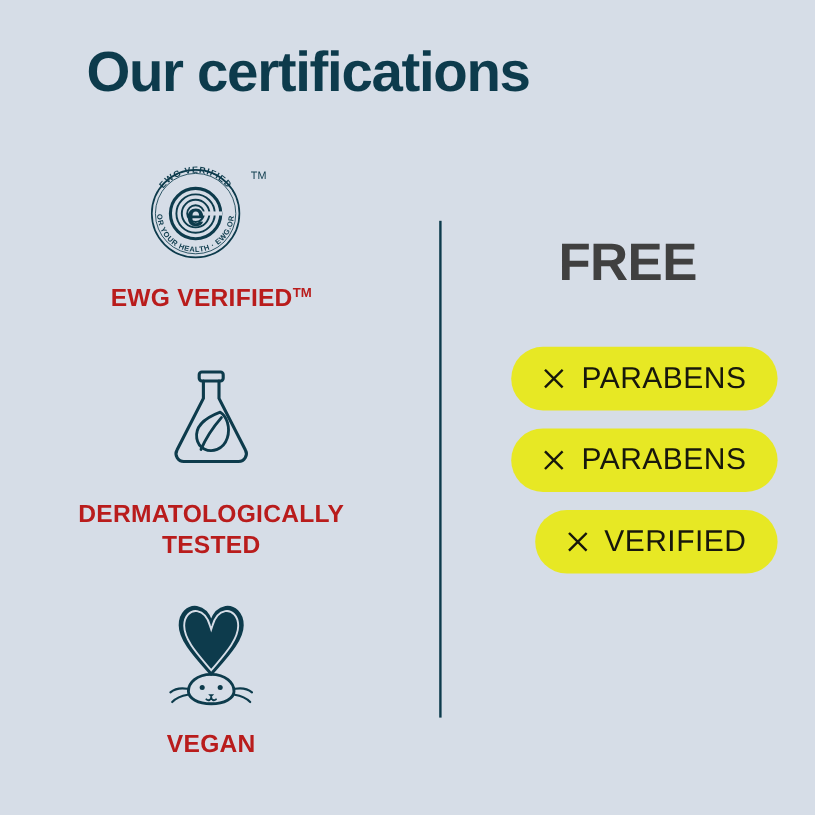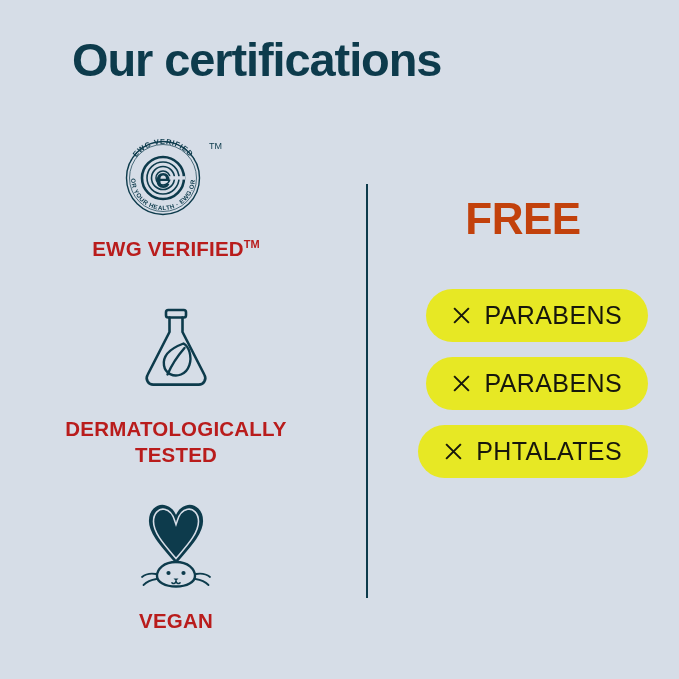--- a/index.html
+++ b/index.html
@@ -94,21 +94,21 @@
     top: 196px;
     width: 250px;
   }
 
   .free-of {
     text-align: center;
     font-size: 44px;
     font-weight: bold;
     line-height: 1.03;
     letter-spacing: -0.5px;
-    color: #c2410c;
+    color: #404040;
     margin-bottom: 0;
   }
   .free-of-line { display: block; }
 
   .pill-list {
     margin-top: 48px;
     display: flex;
     flex-direction: column;
     align-items: flex-end;
     gap: 15px;
@@ -253,19 +253,19 @@
         <svg class="x-icon" viewBox="0 0 20 20" aria-hidden="true">
           <path d="M3 3 L17 17 M17 3 L3 17" fill="none" stroke="#17170c" stroke-width="2.1" stroke-linecap="square"></path>
         </svg>
         <span class="pill-label">PARABENS</span>
       </div>
 
       <div class="pill">
         <svg class="x-icon" viewBox="0 0 20 20" aria-hidden="true">
           <path d="M3 3 L17 17 M17 3 L3 17" fill="none" stroke="#17170c" stroke-width="2.1" stroke-linecap="square"></path>
         </svg>
-        <span class="pill-label">PHTALATES</span>
+        <span class="pill-label">VERIFIED</span>
       </div>
 
     </div>
   </div>
 
 </div>
 
 </body></html>

